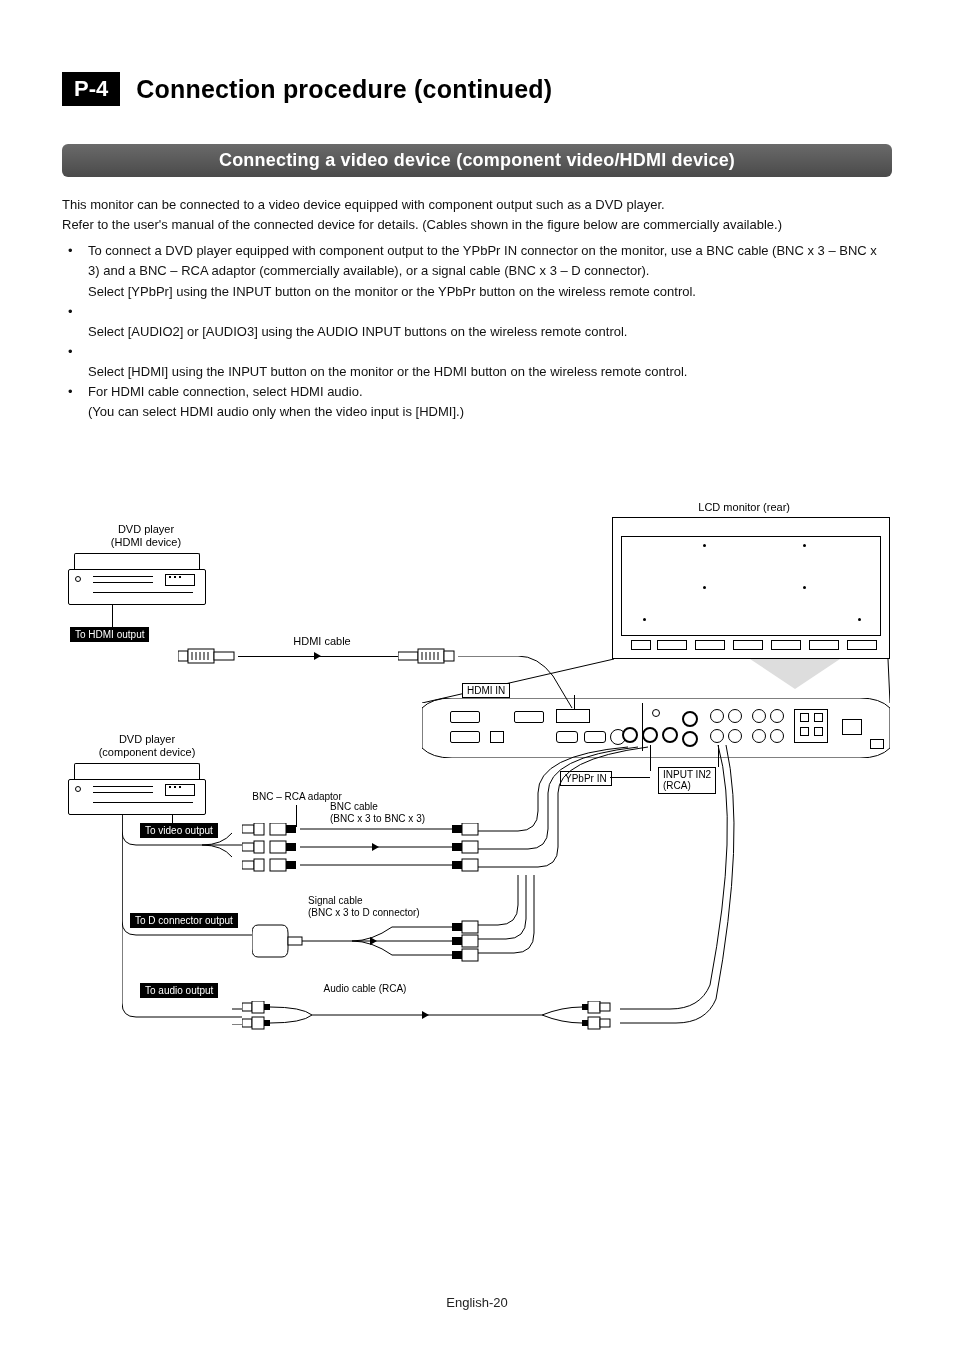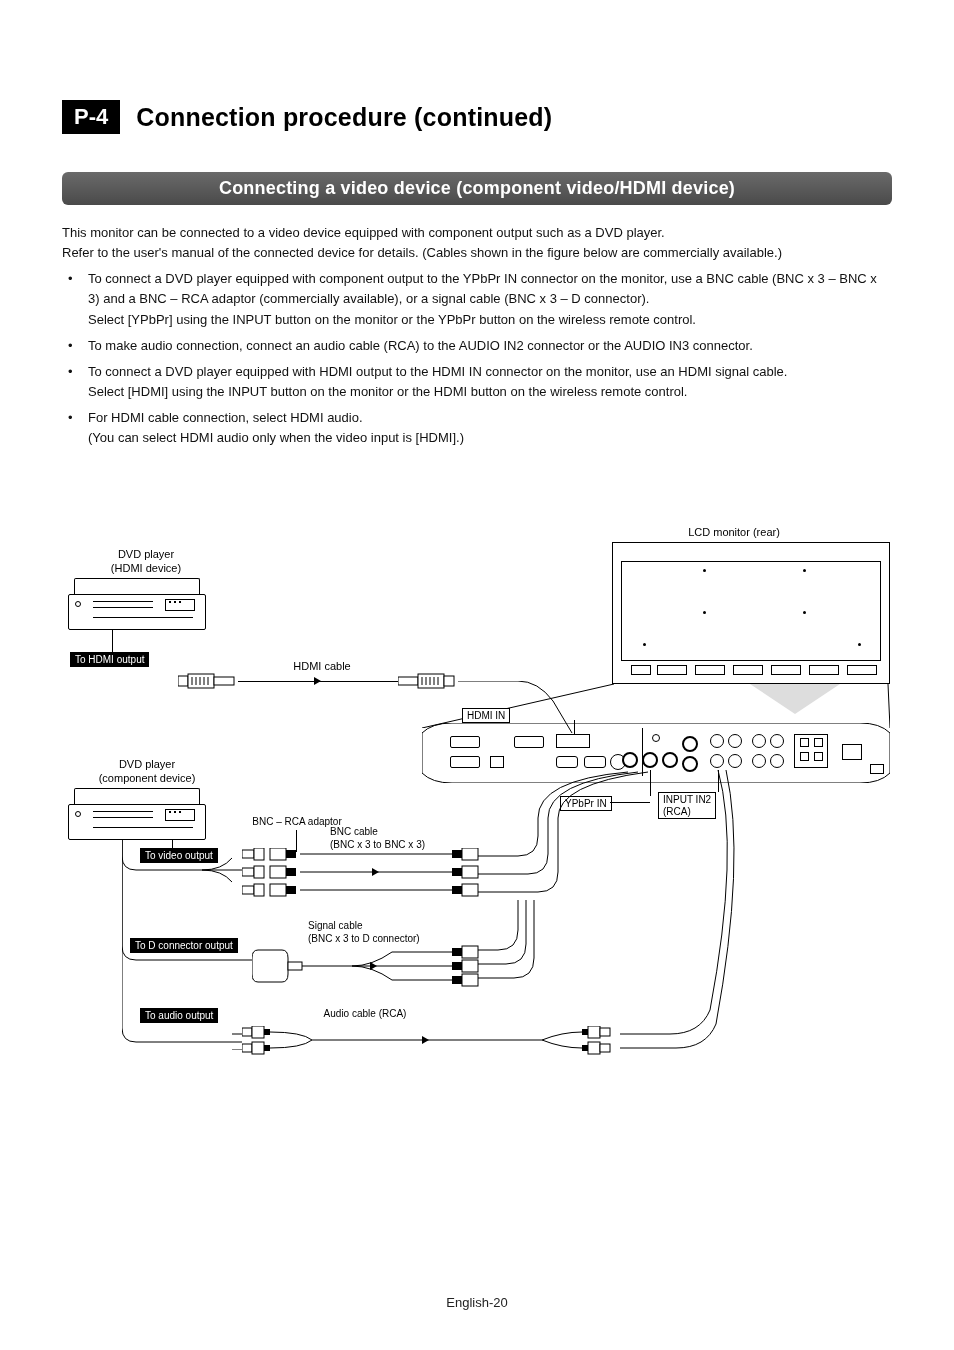--- a/index.html
+++ b/index.html
@@ -1,31 +1,31 @@
 <!DOCTYPE html>
 <html><head>
 <meta charset="utf-8">
 <style>
   * { box-sizing: border-box; margin: 0; padding: 0; }
   html, body { width: 954px; height: 1350px; background: #fff; font-family: Arial, Helvetica, sans-serif; color: #000; }
-  .page { position: relative; width: 954px; height: 1350px; padding: 100px 62px 40px 62px; }
+  .page { position: relative; width: 954px; height: 1350px; padding: 72px 62px 40px 62px; }
   .header { display: flex; align-items: center; gap: 16px; margin-bottom: 38px; }
   .page-badge { background: #000; color: #fff; font-weight: bold; font-size: 22px; padding: 6px 12px; line-height: 1; }
   .page-title { font-weight: bold; font-size: 25px; letter-spacing: 0.2px; }
   .section-panel { margin: 0 0 18px 0; }
   .section-bar {
     background: linear-gradient(#6a6a6a,#4a4a4a);
     color: #fff; font-weight: bold; font-size: 18px;
     padding: 6px 14px; border-radius: 6px; text-align: center;
     letter-spacing: 0.2px;
   }
   .body-text { font-size: 13px; line-height: 1.55; color: #111; }
   .para { margin-top: 14px; }
   ul.bullets { list-style: none; margin-top: 6px; }
-  ul.bullets > li { position: relative; padding-left: 26px; margin-top: 6px; }
+  ul.bullets > li { position: relative; padding-left: 26px; }
   ul.bullets > li::before { content: "•"; position: absolute; left: 6px; top: 0; }
   .diagram { position: relative; width: 830px; height: 560px; margin: 100px auto 0 auto; }
   .diagram * { position: absolute; }
   .dlabel { font-size: 11px; text-align: center; line-height: 1.25; }
   .box-label { border: 1px solid #000; font-size: 10px; padding: 1px 4px; background: #fff; white-space: nowrap; }
   .box-label.inv { background: #000; color: #fff; border-color: #000; }
   .device-body {
     border: 1px solid #000; border-radius: 2px; background: #fff;
   }
   .device-top {
@@ -62,36 +62,37 @@
   <div class="body-text">
     <div class="para">This monitor can be connected to a video device equipped with component output such as a DVD player.</div>
     <div>Refer to the user's manual of the connected device for details. (Cables shown in the figure below are commercially available.)</div>
 
     <ul class="bullets">
       <li>
         <span>To connect a DVD player equipped with component output to the YPbPr IN connector on the monitor, use a BNC cable (BNC x 3 – BNC x 3) and a BNC – RCA adaptor (commercially available), or a signal cable (BNC x 3 – D connector).</span><br>
         <span>Select [YPbPr] using the INPUT button on the monitor or the YPbPr button on the wireless remote control.</span>
       </li>
       <li>
-        <span>To make audio connection, connect an audio cable (RCA) to the AUDIO IN2 connector or the AUDIO IN3 connector.</span><br>
+        <br>
+        <span>Select [AUDIO2] or [AUDIO3] using the AUDIO INPUT buttons on the wireless remote control.</span>
       </li>
       <li>
-        <span>To connect a DVD player equipped with HDMI output to the HDMI IN connector on the monitor, use an HDMI signal cable.</span><br>
+        <br>
         <span>Select [HDMI] using the INPUT button on the monitor or the HDMI button on the wireless remote control.</span>
       </li>
       <li>
         <span>For HDMI cable connection, select HDMI audio.</span><br>
         <span>(You can select HDMI audio only when the video input is [HDMI].)</span>
       </li>
     </ul>
   </div>
 
   <div class="diagram">
 
-    <div class="dlabel" style="left:592px; top:-22px; width:160px;">LCD monitor (rear)</div>
+    <div class="dlabel" style="left:568px; top:-22px; width:160px;text-align:right;">LCD monitor (rear)</div>
 
     <div class="monitor-body" style="left:550px; top:-6px; width:278px; height:142px;">
       <div class="monitor-inner" style="left:8px; top:18px; width:260px; height:100px;"></div>
 
       <div class="dot" style="left:90px; top:26px; width:3px; height:3px;"></div>
       <div class="dot" style="left:190px; top:26px; width:3px; height:3px;"></div>
       <div class="dot" style="left:30px; top:100px; width:3px; height:3px;"></div>
       <div class="dot" style="left:245px; top:100px; width:3px; height:3px;"></div>
       <div class="dot" style="left:90px; top:68px; width:3px; height:3px;"></div>
       <div class="dot" style="left:190px; top:68px; width:3px; height:3px;"></div>

